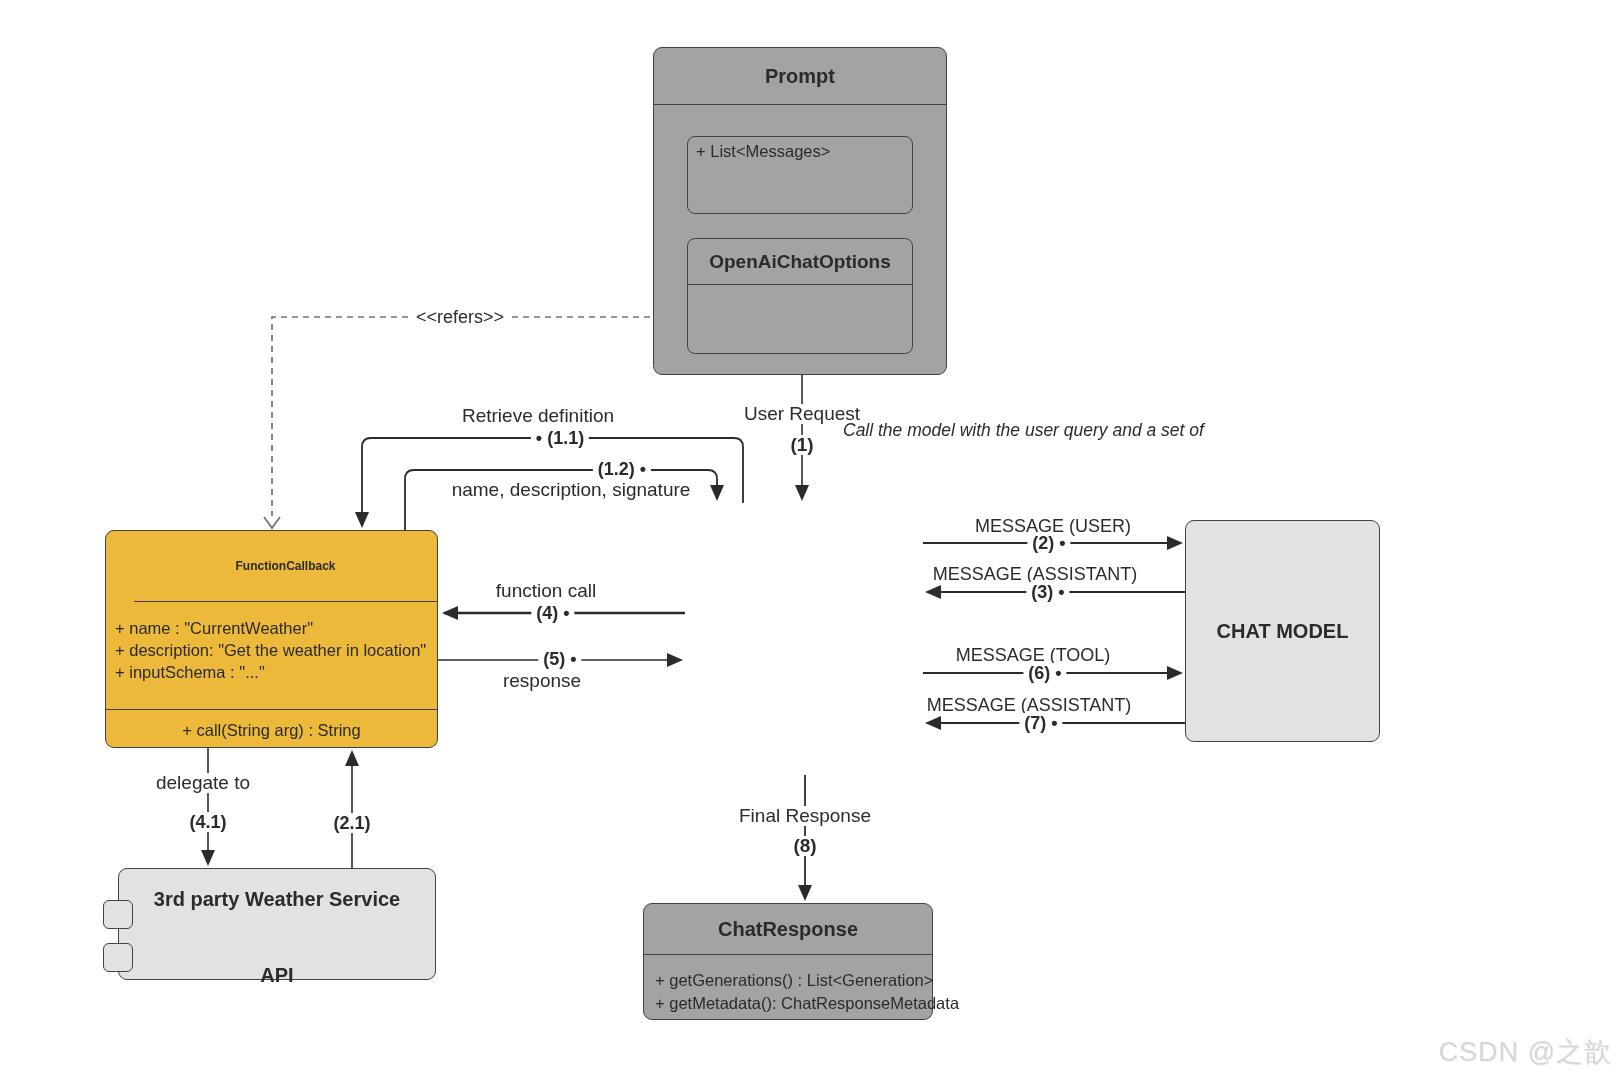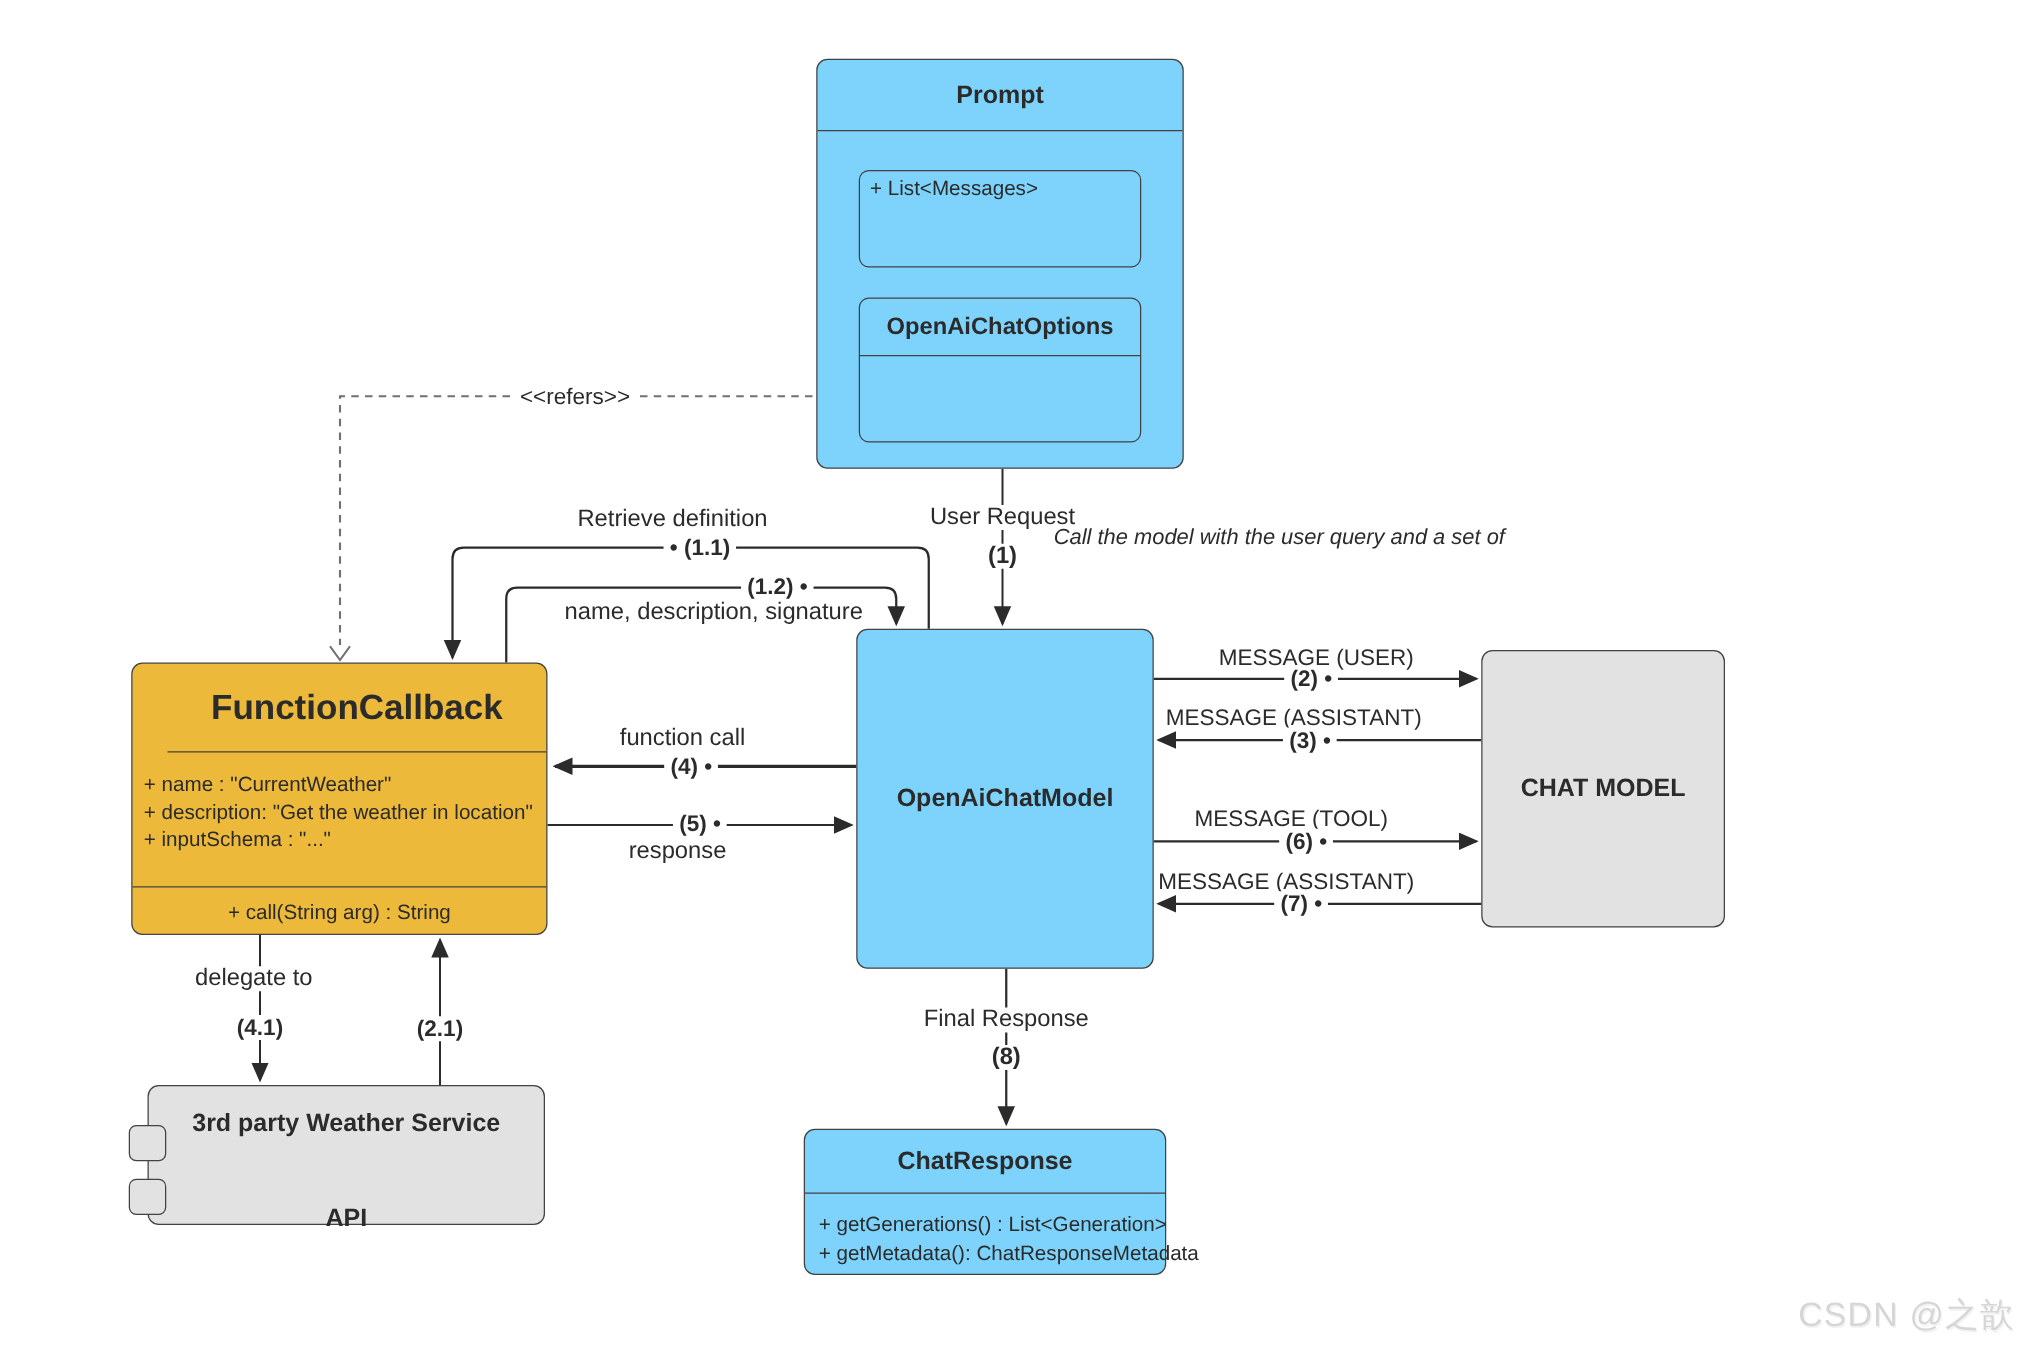--- a/index.html
+++ b/index.html
@@ -1,21 +1,21 @@
 <!DOCTYPE html>
 <html><head>
 <meta charset="utf-8">
 <style>
   html,body{margin:0;padding:0;background:#ffffff;}
   #canvas{
     position:relative;width:1618px;height:1092px;background:#ffffff;overflow:hidden;
     font-family:"Liberation Sans",sans-serif;color:#2b2b2b;
   }
   svg.wires{position:absolute;left:0;top:0;z-index:1;}
-  .box{position:absolute;box-sizing:border-box;border:1.7px solid #424242;border-radius:9px;background:#7dd3fc;z-index:2;}
+  .box{position:absolute;box-sizing:border-box;border:1.7px solid #424242;border-radius:9px;background:#a3a3a3;z-index:2;}
   .box.gray{background:#e2e2e2;}
   .box.yellow{background:#ecb93a;}
   .uml-head{display:flex;align-items:center;justify-content:center;border-bottom:1.7px solid #424242;font-weight:bold;}
   .uml-attrs{border-bottom:1.7px solid #424242;}
   .uml-line{font-size:16.5px;line-height:22px;white-space:nowrap;}
   .center-title{display:flex;align-items:center;justify-content:center;font-weight:bold;}
   .lbl{position:absolute;transform:translate(-50%,-50%);white-space:nowrap;z-index:3;
        font-size:18px;line-height:20px;padding:0 5px;text-align:center;}
   .lbl.bg{background:#ffffff;}
   .lbl.bold{font-weight:bold;}
@@ -74,32 +74,29 @@
     <div class="box" style="left:33px;top:88px;width:226px;height:78px;border-radius:8px;">
       <div class="uml-line" style="padding:3px 0 0 8px;">+ List&lt;Messages&gt;</div>
     </div>
 
     <div class="box" style="left:33px;top:190px;width:226px;height:116px;border-radius:8px;">
       <div class="uml-head" style="height:45px;font-size:19px;">OpenAiChatOptions</div>
     </div>
   </div>
 
   <div class="box yellow" style="left:105px;top:530px;width:333px;height:218px;">
-    <div class="uml-head" style="height:70px;font-size:28px;margin-left:28px;">FunctionCallback</div>
+    <div class="uml-head" style="height:70px;font-size:12px;margin-left:28px;">FunctionCallback</div>
     <div class="uml-attrs" style="height:108px;box-sizing:border-box;padding:15px 0 0 9px;">
       <div class="uml-line">+ name : "CurrentWeather"</div>
       <div class="uml-line">+ description: "Get the weather in location"</div>
       <div class="uml-line">+ inputSchema : "..."</div>
     </div>
     <div class="uml-line" style="text-align:center;padding-top:9px;">+ call(String arg) : String</div>
   </div>
 
-  <div class="box center-title" style="left:685px;top:503px;width:238px;height:272px;font-size:20px;">
-    <span>OpenAiChatModel</span>
-  </div>
 
   <div class="box gray center-title" style="left:1185px;top:520px;width:195px;height:222px;font-size:20px;">
     <span>CHAT MODEL</span>
   </div>
 
   <div class="box gray" style="left:118px;top:868px;width:318px;height:112px;">
     <div style="display:flex;flex-direction:column;align-items:center;justify-content:center;height:100%;
                 font-weight:bold;font-size:20px;line-height:28px;padding-top:26px;box-sizing:border-box;gap:48px;">
       <div>3rd party Weather Service</div>
       <div>API</div>

